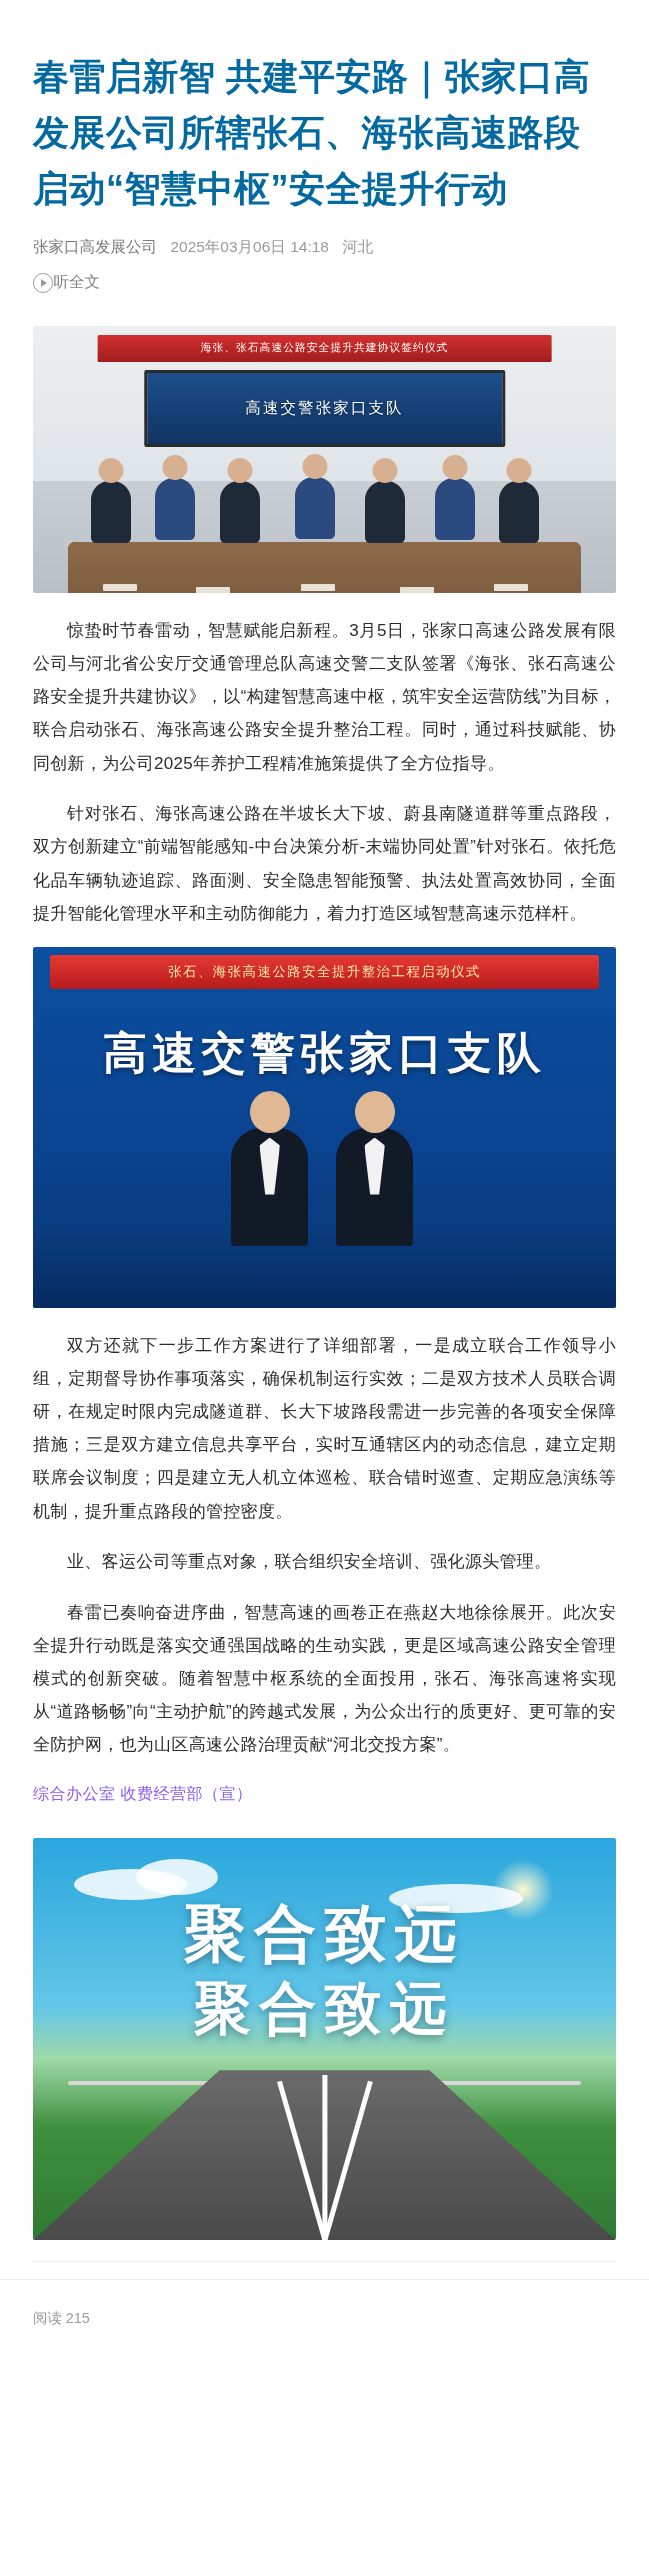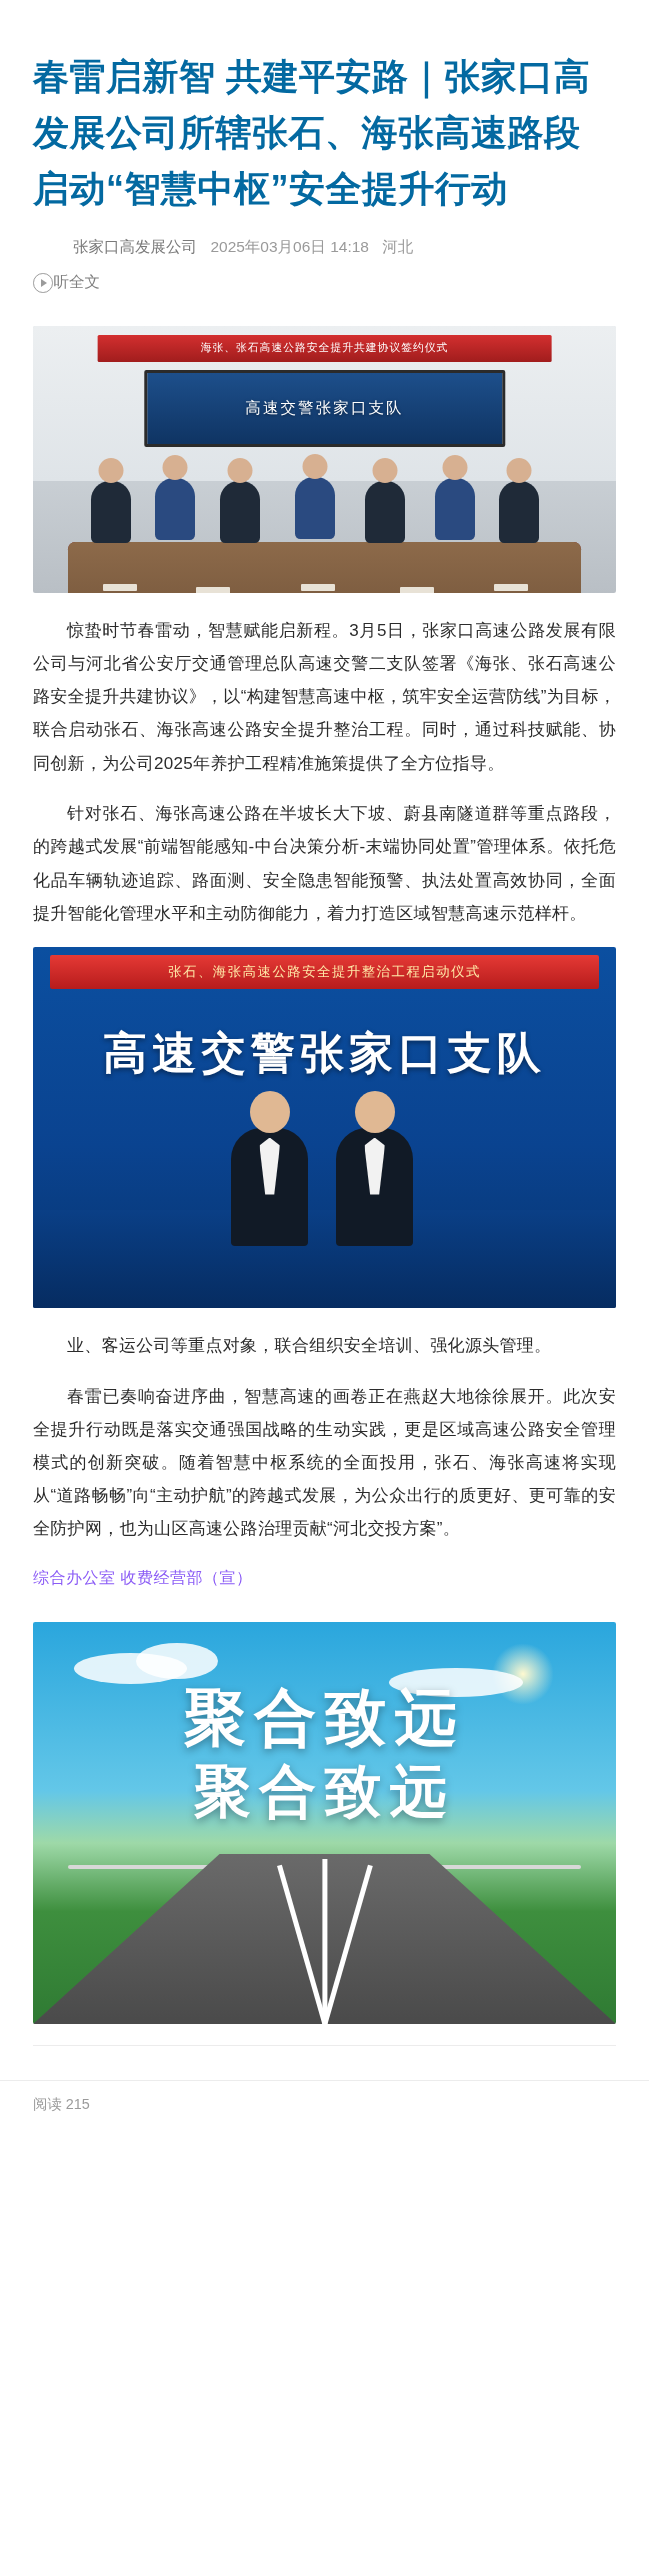--- a/index.html
+++ b/index.html
@@ -29,21 +29,20 @@
   }
   .meta-row {
     display: flex;
     align-items: center;
     flex-wrap: wrap;
     gap: 13.4px;
     font-size: 15.5px;
     color: #8a8a8a;
     padding-top: 7.2px;
     padding-bottom: 5.2px;
-    margin-left: 40px;
   }
   .meta-source { color: #7a7a7a; }
   .meta-date { color: #9a9a9a; }
   .meta-loc { color: #9a9a9a; }
   .audio-row {
     display: flex;
     align-items: center;
     gap: 1px;
     padding: 9.3px 0 15.5px 0;
     font-size: 15.5px;
@@ -287,25 +286,25 @@
     border-radius: 2.1px;
   }
 
   .sign-off {
     font-size: 16px;
     color: #8b5cf6;
     padding: 5.2px 0 15.5px 0;
     letter-spacing: 0.5px;
   }
   .footer {
-    padding: 14px 33px 0 33px;
+    padding: 29px 33px 0 33px;
     font-size: 14.4px;
     color: #9b9b9b;
     border-top: 0.5px solid #ececec;
-    margin-top: 35px;
+    margin-top: 18px;
   }
   .divider {
     height: 0.5px;
     background: #ececec;
     margin: 0 33px;
   }
 </style>
 </head>
 <body>
 
@@ -347,36 +346,37 @@
 
         <div class="p1-pad" style="left:12%; top:258px;"></div>
         <div class="p1-pad" style="left:28%; top:261px;"></div>
         <div class="p1-pad" style="left:46%; top:258px;"></div>
         <div class="p1-pad" style="left:63%; top:261px;"></div>
         <div class="p1-pad" style="left:79%; top:258px;"></div>
       </div>
     </div>
 
     <p class="para">惊蛰时节春雷动，智慧赋能启新程。3月5日，张家口高速公路发展有限公司与河北省公安厅交通管理总队高速交警二支队签署《海张、张石高速公路安全提升共建协议》，以“构建智慧高速中枢，筑牢安全运营防线”为目标，联合启动张石、海张高速公路安全提升整治工程。同时，通过科技赋能、协同创新，为公司2025年养护工程精准施策提供了全方位指导。</p>
-    <p class="para">针对张石、海张高速公路在半坡长大下坡、蔚县南隧道群等重点路段，的跨越式发展“前端智能感知-中台决策分析-末端协同处置”管理体系。依托危化品车辆轨迹追踪、路面测、安全隐患智能预警、执法处置高效协同，全面提升智能化管理水平和主动防御能力，着力打造区域智慧高速示范样杆。</p>
+    <p class="para">针对张石、海张高速公路在半坡长大下坡、蔚县南隧道群等重点路段，双方创新建立“前端智能感知-中台决策分析-末端协同处置”针对张石。依托危化品车辆轨迹追踪、路面测、安全隐患智能预警、执法处置高效协同，全面提升智能化管理水平和主动防御能力，着力打造区域智慧高速示范样杆。</p>
 
     <div class="figure">
       <div class="photo photo2">
         <div class="p2-top-banner">张石、海张高速公路安全提升整治工程启动仪式</div>
         <div class="p2-title">高速交警张家口支队</div>
         <div class="p2-podium"></div>
         <div class="p2-person" style="left:34%;">
             <span class="shirt"></span>
           </div>
         <div class="p2-person" style="left:52%;">
             <span class="shirt"></span>
           </div>
       </div>
     </div>
 
+    <p class="para">双方还就下一步工作方案进行了详细部署，一是成立联合工作领导小组，定期督导协作事项落实，确保机制运行实效；二是双方技术人员联合调研，在规定时限内完成隧道群、长大下坡路段需进一步完善的各项安全保障措施；三是双方建立信息共享平台，实时互通辖区内的动态信息，建立定期联席会议制度；四是建立无人机立体巡检、联合错时巡查、定期应急演练等机制，提升重点路段的管控密度。</p>
     <p class="para">业、客运公司等重点对象，联合组织安全培训、强化源头管理。</p>
     <p class="para">春雷已奏响奋进序曲，智慧高速的画卷正在燕赵大地徐徐展开。此次安全提升行动既是落实交通强国战略的生动实践，更是区域高速公路安全管理模式的创新突破。随着智慧中枢系统的全面投用，张石、海张高速将实现从“道路畅畅”向“主动护航”的跨越式发展，为公众出行的质更好、更可靠的安全防护网，也为山区高速公路治理贡献“河北交投方案”。</p>
 
     <div class="sign-off">综合办公室 收费经营部（宣）</div>
 
     <div class="figure">
       <div class="photo photo3">
         <div class="p3-sun"></div>
         <div class="p3-cloud" style="top:31px; left:41px; width:113px; height:31px;"></div>
         <div class="p3-cloud" style="top:20.6px; left:103px; width:82px; height:36px;"></div>

